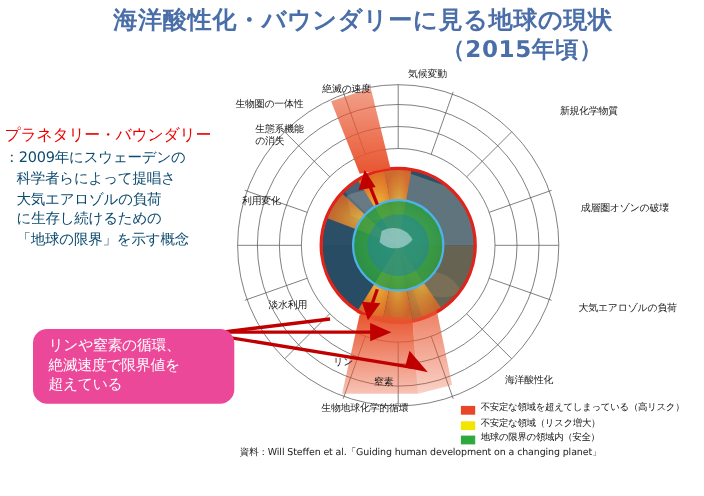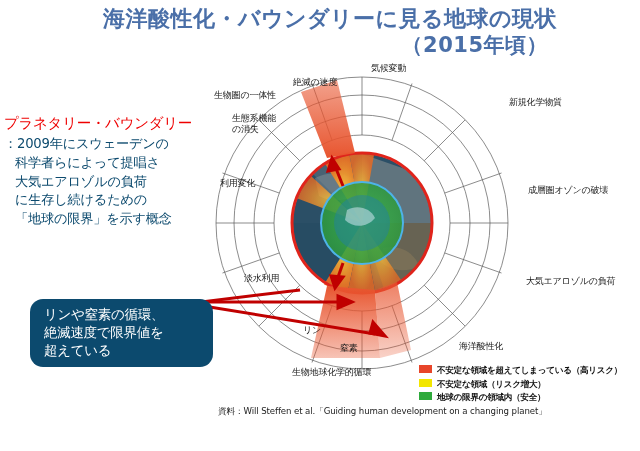--- a/index.html
+++ b/index.html
@@ -30,40 +30,40 @@
   .def-body{
     font-size:13.2px;color:#0c4a6e;line-height:1.42;margin-top:3px;
     letter-spacing:-.2px;
   }
   .def-body div{white-space:nowrap;}
   .def-body .ind{padding-left:11px;}
 
   
   .callout{
     position:absolute;left:30px;top:299px;width:183px;height:68px;
-    background:#0c4a6e;border-radius:13px;z-index:9;
+    background:#ec4899;border-radius:13px;z-index:9;
   }
   .callout-text{
     position:absolute;left:14px;top:7px;width:165px;
     color:#fff;font-size:13.5px;line-height:1.33;letter-spacing:-.3px;
   }
   .callout-text div{white-space:nowrap;}
 
   
   .diagram{position:absolute;left:215px;top:58px;width:425px;height:330px;}
   .diagram svg{position:absolute;left:0;top:0;}
 
   .dlabel{
     position:absolute;font-size:9px;color:#1a1a1a;line-height:1.25;
     white-space:nowrap;letter-spacing:-.2px;
   }
 
   
   .legend{position:absolute;left:419px;top:365px;width:218px;z-index:6;}
-  .legend-row{display:flex;align-items:flex-start;margin-bottom:1.5px;font-weight:bold;}
+  .legend-row{display:flex;align-items:flex-end;margin-bottom:1.5px;}
   .sw{width:13px;height:8px;margin-right:5px;flex:none;}
   .legend-label{font-size:8.6px;color:#111;white-space:nowrap;letter-spacing:-.3px;}
 
   
   .source{
     position:absolute;left:218px;top:406px;font-size:8.6px;color:#222;
     white-space:nowrap;letter-spacing:-.1px;text-align:right;
   }
 
   

